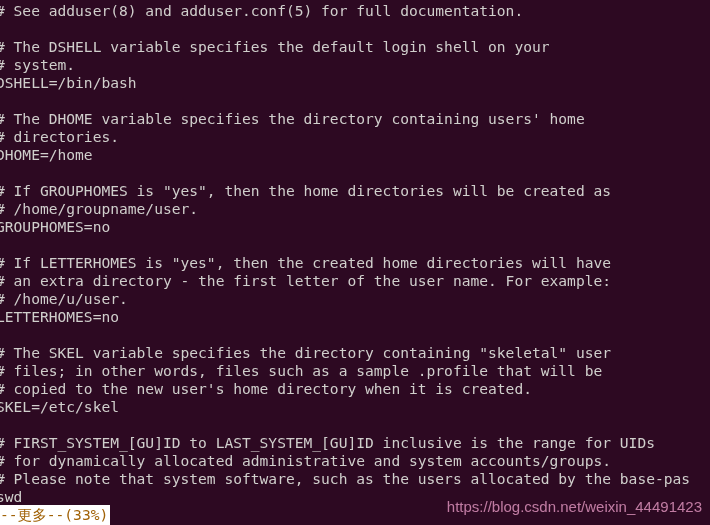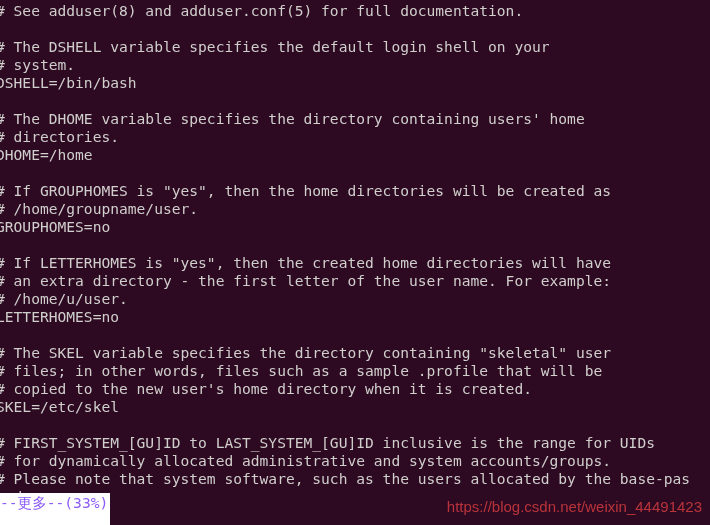--- a/index.html
+++ b/index.html
@@ -30,36 +30,36 @@
     letter-spacing: 0px;
     font-family: "DejaVu Sans Mono", "Liberation Mono", monospace;
   }
   .line.blank {
     color: transparent;
   }
   #statusbar {
     position: absolute;
     left: 0;
     bottom: 0;
-    height: 32px;
+    height: 20px;
     line-height: 20px;
     background: #ffffff;
-    color: #8b5cf6;
+    color: #a16207;
     font-size: 14.6px;
     white-space: pre;
     padding: 0 2px 0 0;
     font-family: "DejaVu Sans Mono", "Liberation Mono", monospace;
   }
   #watermark {
     position: absolute;
     right: 8px;
     bottom: 10px;
     font-family: "Liberation Sans", "DejaVu Sans", sans-serif;
     font-size: 15px;
-    color: #ef4444;
+    color: #f9a8d4;
     opacity: 0.72;
     white-space: nowrap;
     pointer-events: none;
   }
 </style>
 </head>
 <body>
 
 <div id="terminal">
 

